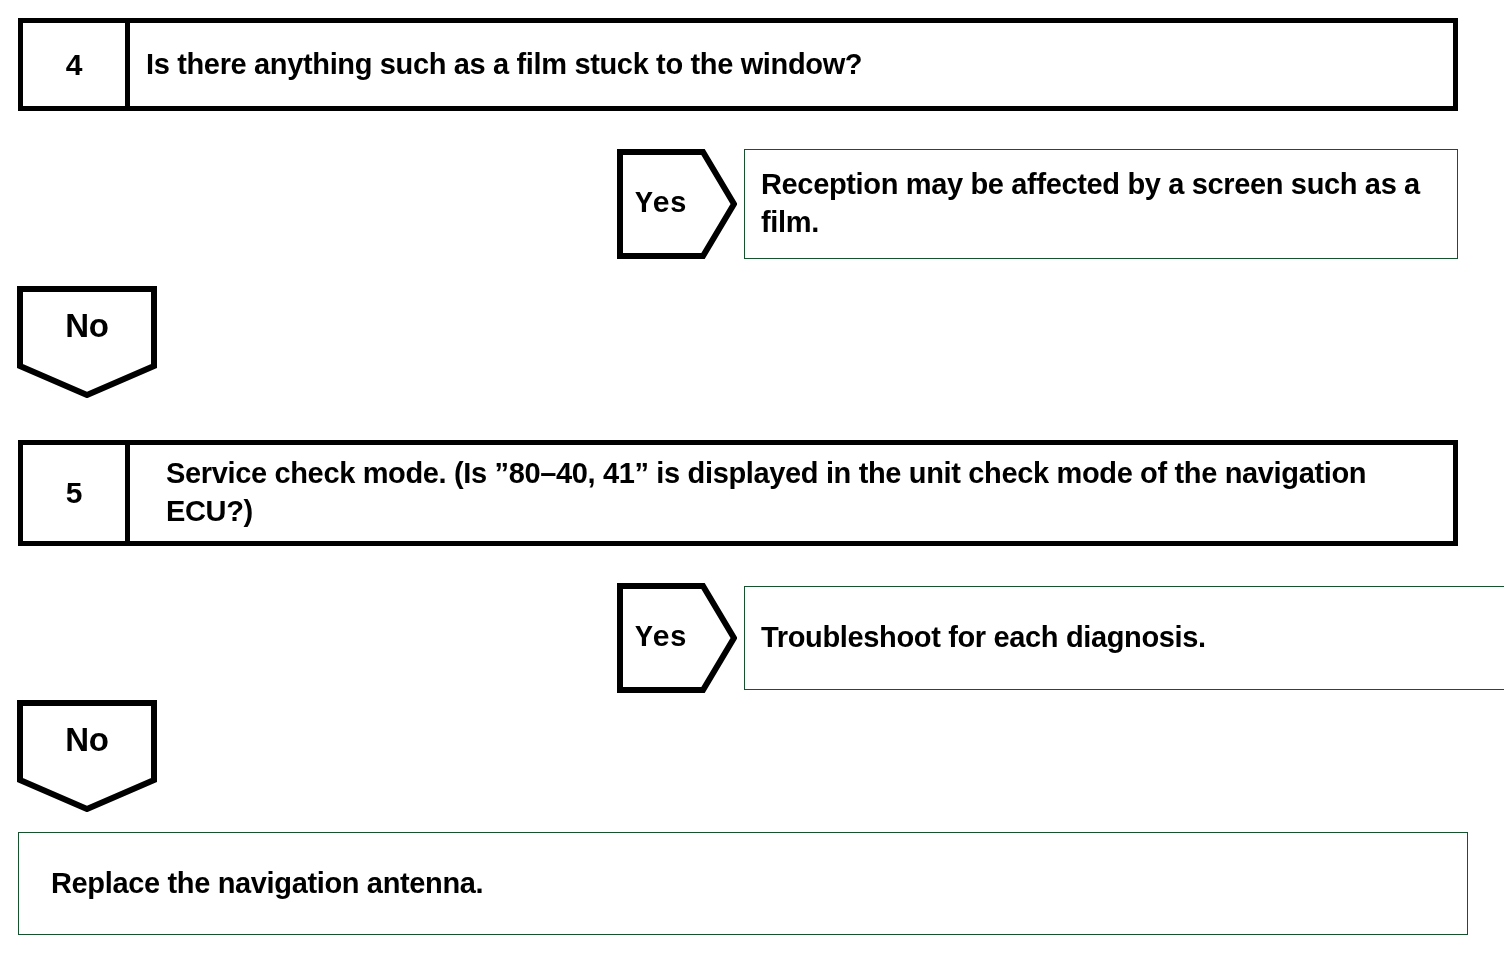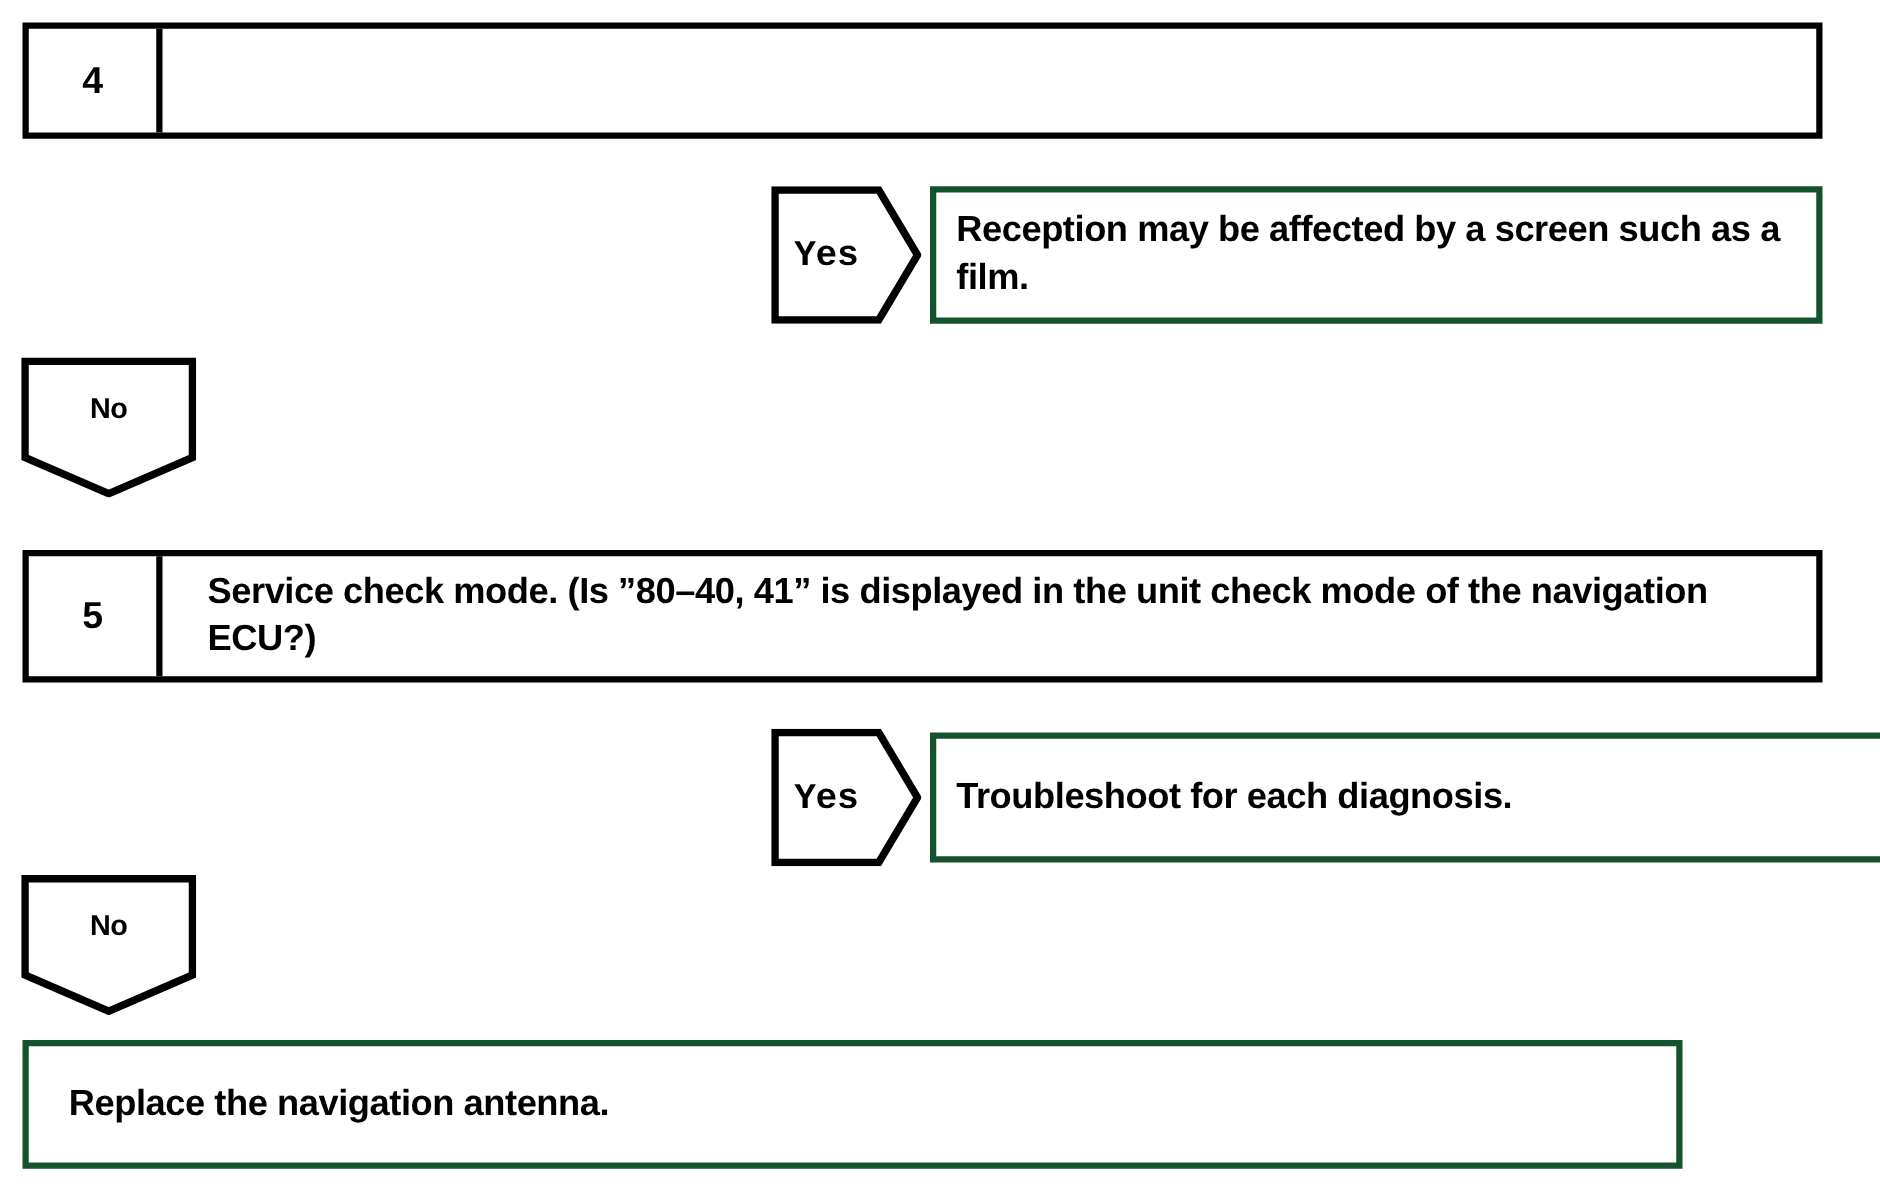--- a/index.html
+++ b/index.html
@@ -51,21 +51,21 @@
   }
   .step-text.two-line {
     align-items: center;
     margin-left: 20px;
   }
 
   
   .result-box {
     position: absolute;
     box-sizing: border-box;
-    border: 5px solid #14532d;
+    border: 1px solid #14532d;
     background: #ffffff;
     display: flex;
     align-items: center;
     padding: 0 14px 0 16px;
     font-size: 29px;
     font-weight: bold;
     line-height: 1.30;
     letter-spacing: -0.35px;
   }
 
@@ -112,32 +112,33 @@
   }
   .no-arrow .arrow-label {
     position: absolute;
     left: 0;
     top: 0;
     width: 140px;
     height: 80px;
     display: flex;
     align-items: center;
     justify-content: center;
-    font-size: 23px;
+    font-size: 33px;
     font-weight: bold;
     letter-spacing: -0.3px;
   }
 </style>
 </head>
 <body>
 
 <div id="page">
 
   <div class="step-box" style="left:18px; top:18px; width:1440px; height:93px;">
     <div class="step-num">4</div>
+    <div class="step-text">Is there anything such as a film stuck to the window?</div>
   </div>
 
   <div class="yes-arrow" style="left:617px; top:149px;">
     <svg viewBox="0 0 120 110" preserveAspectRatio="none" aria-hidden="true">
       <polygon points="3,3 86,3 117,55 86,107 3,107" fill="#ffffff" stroke="#000000" stroke-width="6" stroke-linejoin="miter"></polygon>
     </svg>
     <span class="arrow-label">Yes</span>
   </div>
 
   <div class="result-box" style="left:744px; top:149px; width:714px; height:110px;">
@@ -167,17 +168,17 @@
     <span>Troubleshoot for each diagnosis.</span>
   </div>
 
   <div class="no-arrow" style="left:17px; top:700px;">
     <svg viewBox="0 0 140 112" preserveAspectRatio="none" aria-hidden="true">
       <polygon points="3,3 137,3 137,80 70,109 3,80" fill="#ffffff" stroke="#000000" stroke-width="6" stroke-linejoin="miter"></polygon>
     </svg>
     <span class="arrow-label">No</span>
   </div>
 
-  <div class="result-box" style="left:18px; top:832px; width:1328px; height:103px; padding-left:32px;">
+  <div class="result-box" style="left:18px; top:832px; width:1450px; height:103px; padding-left:32px;">
     <span>Replace the navigation antenna.</span>
   </div>
 
 </div>
 
 </body></html>

